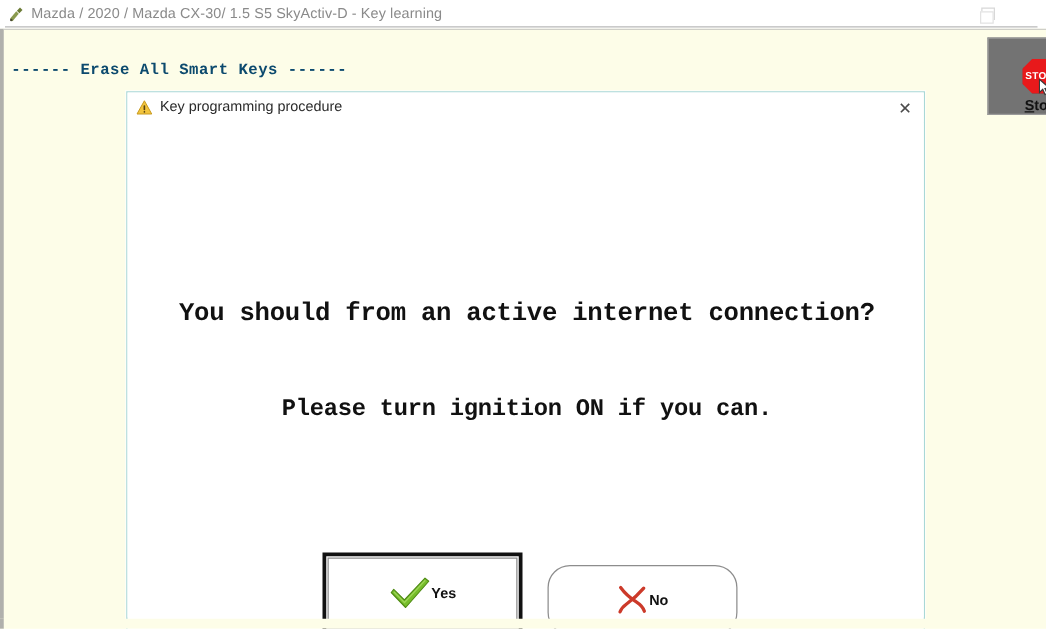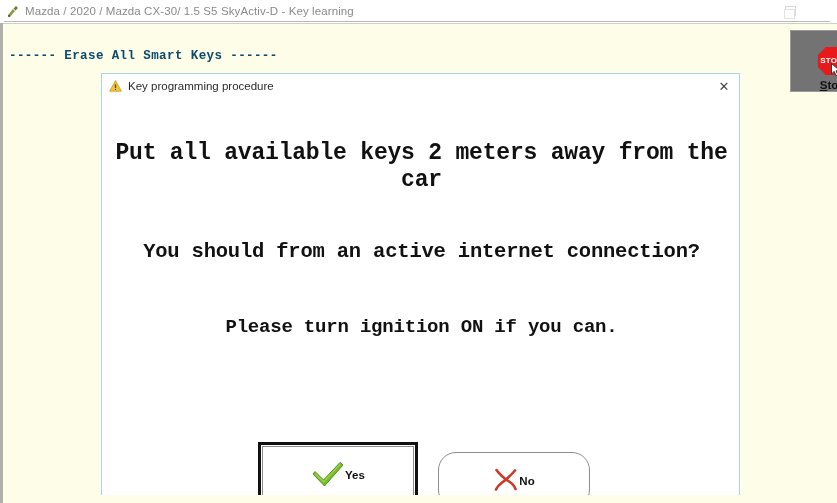--- a/index.html
+++ b/index.html
@@ -363,21 +363,20 @@
           <rect x="5.85" y="4.2" width="1.3" height="3.9" rx="0.5" fill="#5a4410"></rect>
           <rect x="5.85" y="8.8" width="1.3" height="1.3" rx="0.5" fill="#5a4410"></rect>
         </svg>
       </span>
       <span id="dialog-title-text">Key programming procedure</span>
       <button id="dialog-close-btn">✕</button>
     </div>
 
     <div id="dialog-body">
 
-      <div class="msg-line" id="msg-primary">Put all available keys 2 meters away from the car</div>
       <div class="msg-line" id="msg-secondary">You should from an active internet connection?</div>
       <div class="msg-line" id="msg-tertiary">Please turn ignition ON if you can.</div>
 
       <div id="dialog-buttons">
 
         <button class="dlg-btn" id="btn-yes">
           <span class="btn-glyph">
             <svg width="34" height="27" viewBox="0 0 34 27" xmlns="http://www.w3.org/2000/svg">
               <path d="M2 13 L4 10.5 L12.5 19 L29 1.5 L32 4 L13.5 25 Z" fill="#76bd2b" stroke="#4e8a12" stroke-width="0.9" stroke-linejoin="round"></path>
               <path d="M4.2 12.6 L12.6 21 L29.2 3.2" fill="none" stroke="#a9dd63" stroke-width="1.1" opacity="0.75"></path>

